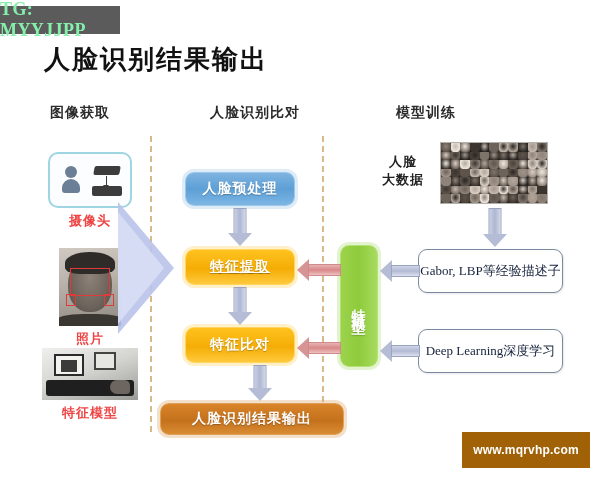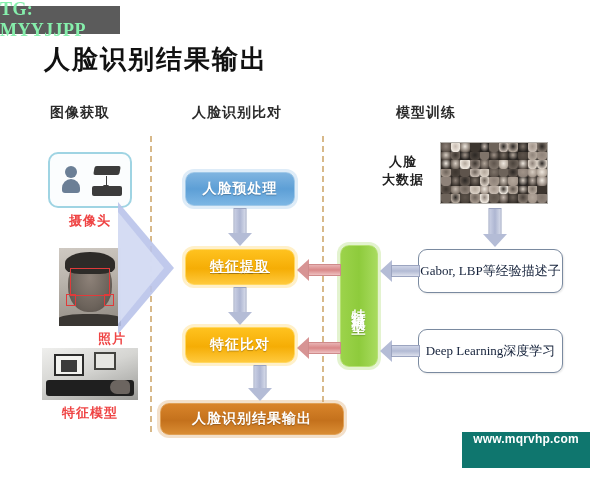--- a/index.html
+++ b/index.html
@@ -22,44 +22,44 @@
     background: #5b5b5b;
     display: flex; align-items: center; justify-content: center;
   }
   #tg-tag span {
     color: #86efac; font-size: 18px; font-weight: bold; letter-spacing: .4px;
     font-family: Liberation Serif, serif;
   }
   #site-tag {
     position: absolute; right: 8px; bottom: 10px;
     width: 132px; height: 40px;
-    background: #0f766e;
+    background: #a16207;
     border: 2px solid #ffffff;
-    display: flex; justify-content: center;
+    display: flex; align-items: center; justify-content: center;
   }
   #site-tag span {
     color: #fff; font-size: 12px; font-weight: bold; letter-spacing: .2px;
   }
 
   
   #title {
     position: absolute; left: 44px; top: 42px;
     font-size: 26px; font-weight: bold; letter-spacing: 2px;
     color: #111;
   }
 
   
   .col-head {
     position: absolute;
     font-size: 14px; font-weight: bold; color: #2b2b2b;
     letter-spacing: 1px;
     white-space: nowrap;
   }
   #head-acq   { left: 50px;  top: 104px; }
-  #head-rec   { left: 192px; top: 104px; }
+  #head-rec   { left: 210px; top: 104px; }
   #head-train { left: 396px; top: 104px; }
 
   
   .vdash {
     position: absolute; top: 136px; height: 296px;
     width: 0; border-left: 2px dashed #d8b98a;
   }
   #dash-1 { left: 150px; }
   #dash-2 { left: 322px; }
 
@@ -99,21 +99,21 @@
   .cam-arrow {
     position: absolute; left: 56px; top: 22px; width: 1px; height: 10px;
     background: #3c3c3c;
   }
   .cam-arrow::after {
     content: ""; position: absolute; left: -3px; bottom: -3px;
     border-left: 3.5px solid transparent; border-right: 3.5px solid transparent;
     border-top: 4px solid #3c3c3c;
   }
 
-  #item-photo { left: 54px; top: 248px; width: 72px; text-align: right; }
+  #item-photo { left: 54px; top: 248px; width: 72px; }
   .photo-img {
     width: 62px; height: 78px; margin: 0 auto;
     background: linear-gradient(170deg,#cfc9c2 0%,#b9b3ab 40%,#8e8880 100%);
     position: relative; overflow: hidden;
   }
   .photo-img .face {
     position: absolute; left: 9px; top: 8px; width: 44px; height: 56px;
     border-radius: 50% 50% 45% 45%;
     background: radial-gradient(ellipse at 50% 38%, #8e8279 0%, #6d645c 60%, #4f4a44 100%);
   }

